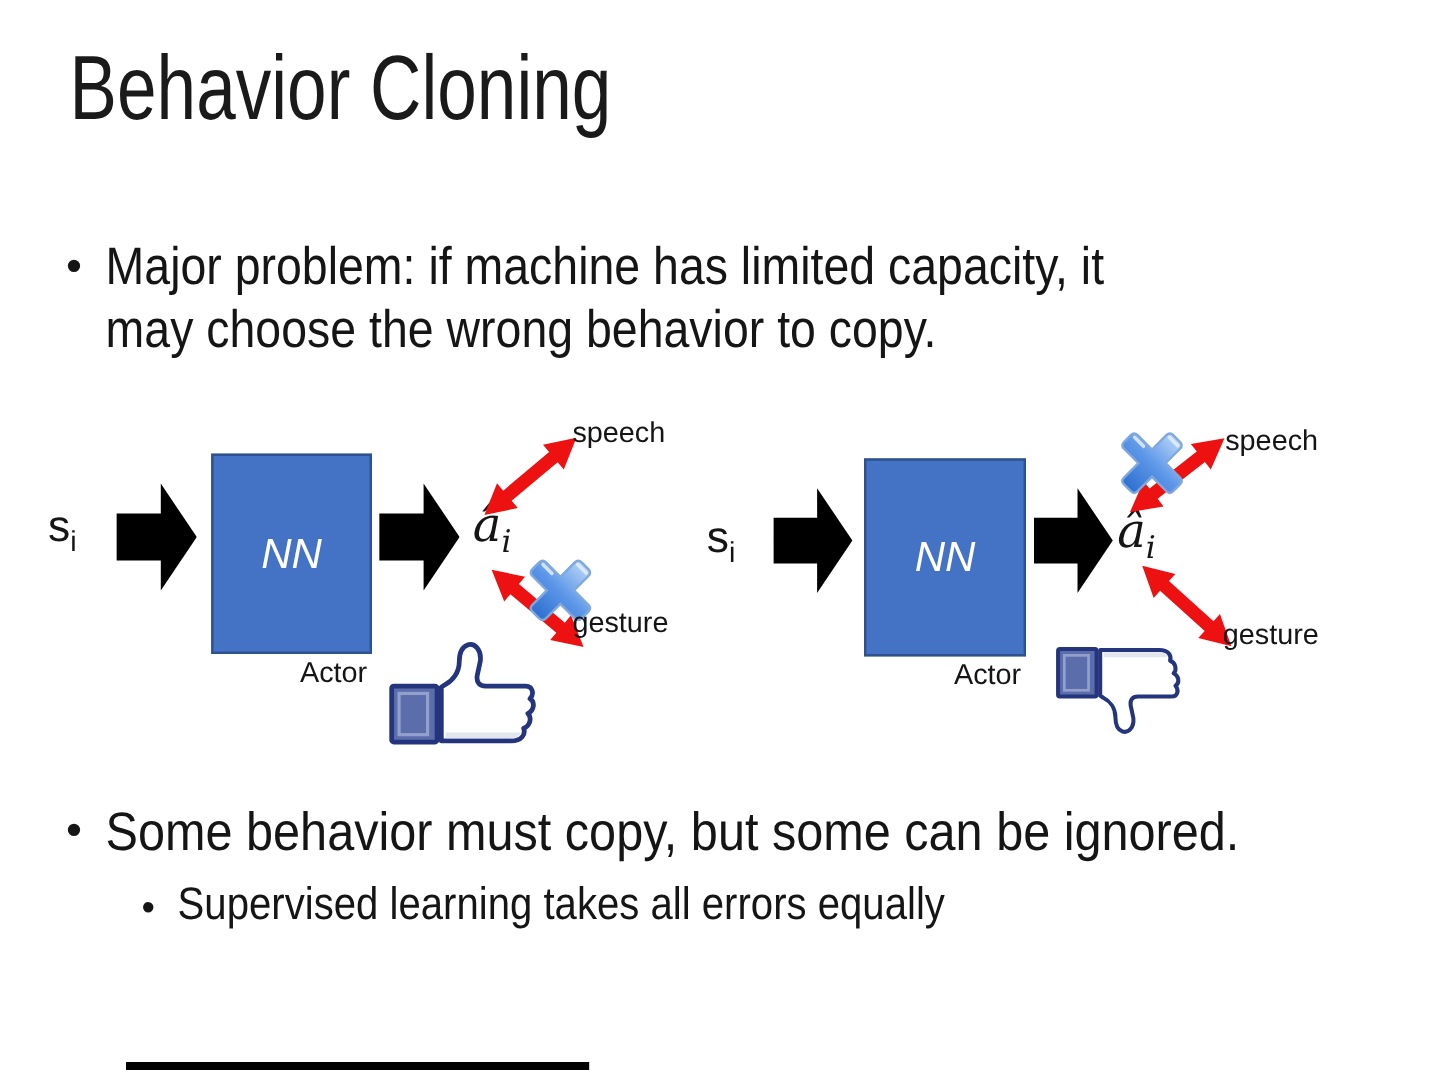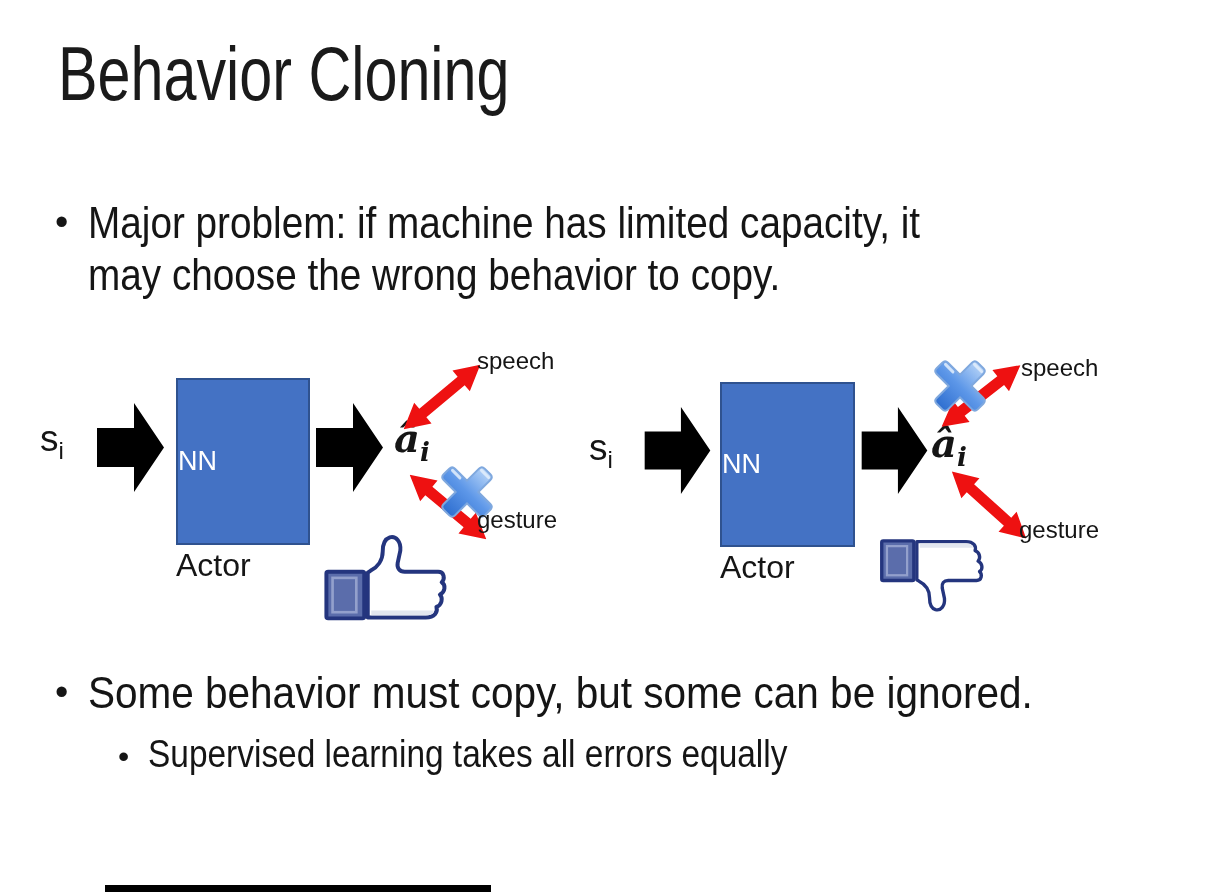--- a/index.html
+++ b/index.html
@@ -8,25 +8,25 @@
   .abs{position:absolute;}
   .title{position:absolute;font-size:76px;font-weight:300;line-height:1;white-space:nowrap;
          transform:scaleX(0.78);transform-origin:left top;color:#1a1a1a;}
   .line{position:absolute;line-height:1.08;white-space:nowrap;transform-origin:left top;}
   .n88{transform:scaleX(0.88);}
   .n90{transform:scaleX(0.90);}
   .dot{position:absolute;line-height:1;}
   .si{position:absolute;font-size:37px;line-height:1;white-space:nowrap;}
   .si sub{font-size:24px;}
   .ahat{position:absolute;font-family:"DejaVu Serif",serif;font-style:italic;
-        font-size:40px;line-height:1;white-space:nowrap;font-weight:bold;}
+        font-size:40px;line-height:1;white-space:nowrap;}
   .ahat sub{font-size:26px;}
-  .nnbox{position:absolute;display:flex;align-items:center;justify-content:flex-start;
-         font-size:27px;border:2px solid;}
-  .actor{position:absolute;font-size:32px;line-height:1;text-align:left;}
+  .nnbox{position:absolute;display:flex;align-items:center;justify-content:center;
+         font-size:35px;border:2px solid;font-style:italic;}
+  .actor{position:absolute;font-size:24px;line-height:1;text-align:right;}
   .lbl{position:absolute;font-size:24px;line-height:1;white-space:nowrap;}
   .flipv{transform:scaleY(-1);}
   svg{display:block;}
 </style>
 </head>
 <body>
 
 <div id="slide">
 
   <div class="title" style="left:58px;top:36px">Behavior Cloning</div>

